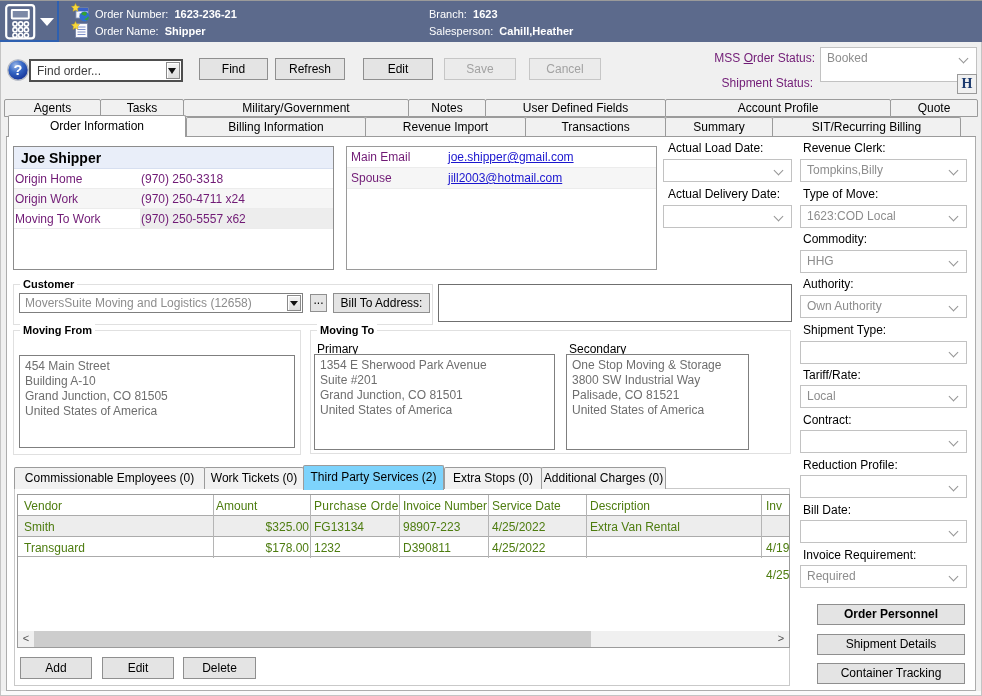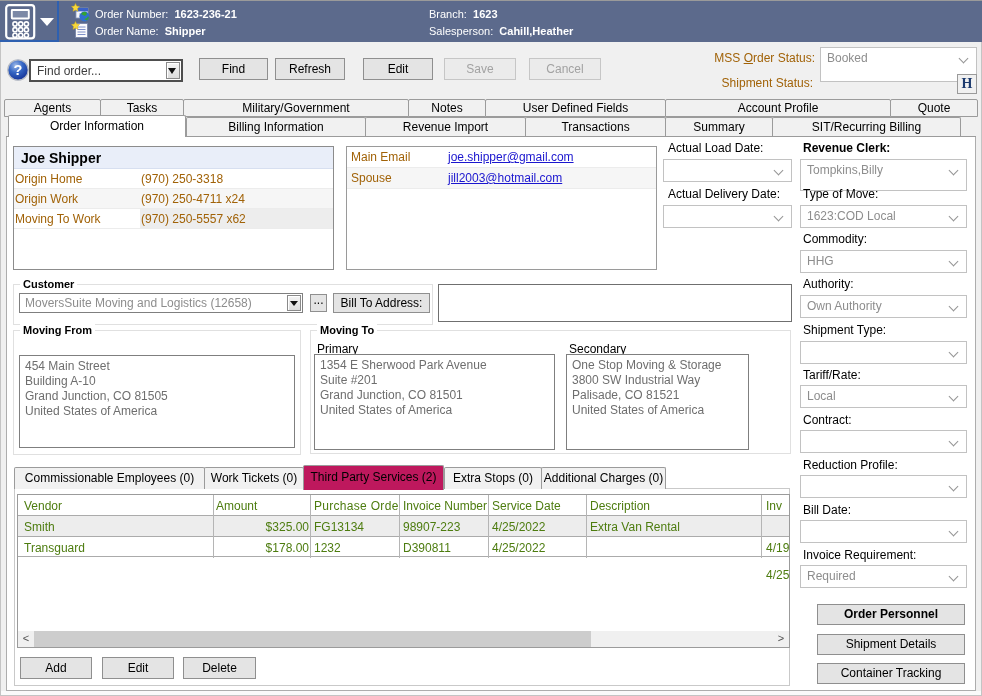--- a/index.html
+++ b/index.html
@@ -2,21 +2,21 @@
 <html><head>
 <meta charset="utf-8">
 <style>
   * { margin:0; padding:0; box-sizing:border-box; }
   html,body { width:982px; height:696px; overflow:hidden; }
   body { font-family:"Liberation Sans", sans-serif; background:#f0f0f0; }
   #w { position:relative; width:982px; height:696px; background:#f0f0f0; outline:1px solid #c4c4c4; outline-offset:-1px; }
   .abs { position:absolute; }
   .t11 { font-size:12px; color:#4d7c0f; white-space:nowrap; }
   .tb { font-size:11px; color:#fff; white-space:nowrap; }
-  .t12 { font-size:12px; color:#a16207; white-space:nowrap; }
+  .t12 { font-size:12px; color:#701a75; white-space:nowrap; }
   
   .dd { position:absolute; background:#fff; border:1px solid #c2c2c2; }
   .dd.fill { background:#fff; }
   .dd .val { position:absolute; left:6px; top:3px; font-size:12px; color:#8d8d8d; white-space:nowrap; }
   .dd::after { content:''; position:absolute; right:9px; top:7px; width:6px; height:6px;
     border-right:1px solid #959595; border-bottom:1px solid #959595; transform:rotate(45deg); }
   
   .btn { position:absolute; background:#e4e4e4; border:1px solid #8f8f8f; font-size:12px;
     color:#000; text-align:center; font-family:"Liberation Sans",sans-serif; }
   .btn.dis { background:#ebebeb; border-color:#c6c6c6; color:#a2a2a2; }
@@ -155,22 +155,22 @@
       <span class="t12" style="position:absolute;left:4px;top:3px;">Spouse</span>
       <span class="t12" style="position:absolute;left:101px;top:3px;color:#1b16cf;text-decoration:underline;">jill2003@hotmail.com</span>
     </div>
   </div>
 
   <div class="lbl" style="left:668px;top:141px;">Actual Load Date:</div>
   <div class="dd" style="left:663px;top:159px;width:129px;height:23px;"></div>
   <div class="lbl" style="left:668px;top:187px;">Actual Delivery Date:</div>
   <div class="dd" style="left:663px;top:205px;width:129px;height:23px;"></div>
 
-  <div class="lbl" style="left:803px;top:141px;font-weight:bold;">Revenue Clerk:</div>
-  <div class="dd fill" style="left:800px;top:159px;width:167px;height:32px;">
+  <div class="lbl" style="left:803px;top:141px;">Revenue Clerk:</div>
+  <div class="dd fill" style="left:800px;top:159px;width:167px;height:23px;">
       <span class="val">Tompkins,Billy</span>
     </div>
   <div class="lbl" style="left:803px;top:187px;">Type of Move:</div>
   <div class="dd fill" style="left:800px;top:205px;width:167px;height:23px;">
       <span class="val">1623:COD Local</span>
     </div>
   <div class="lbl" style="left:803px;top:232px;">Commodity:</div>
   <div class="dd fill" style="left:800px;top:250px;width:167px;height:23px;">
       <span class="val">HHG</span>
     </div>
@@ -220,21 +220,21 @@
   <div class="lbl" style="left:317px;top:342px;">Primary</div>
   <div class="ta" style="left:314px;top:354px;width:241px;height:96px;">1354 E Sherwood Park Avenue<br>Suite #201<br>Grand Junction, CO 81501<br>United States of America</div>
   <div class="lbl" style="left:569px;top:342px;">Secondary</div>
   <div class="ta" style="left:566px;top:354px;width:183px;height:96px;">One Stop Moving &amp; Storage<br>3800 SW Industrial Way<br>Palisade, CO 81521<br>United States of America</div>
 
   <div class="abs" style="left:14px;top:488px;width:776px;height:198px;background:#fff;border:1px solid #c9c9c9;"></div>
   <div class="tab" style="left:14px;top:467px;width:191px;height:22px;line-height:20px;">Commissionable Employees (0)</div>
   <div class="tab" style="left:204px;top:467px;width:100px;height:22px;line-height:20px;">Work Tickets (0)</div>
   <div class="tab" style="left:444px;top:467px;width:98px;height:22px;line-height:20px;">Extra Stops (0)</div>
   <div class="tab" style="left:541px;top:467px;width:125px;height:22px;line-height:20px;">Additional Charges (0)</div>
-  <div class="tab" style="left:303px;top:465px;width:141px;height:25px;line-height:22px;background:#be185d;z-index:3;">Third Party Services (2)</div>
+  <div class="tab" style="left:303px;top:465px;width:141px;height:25px;line-height:22px;background:#7dd3fc;z-index:3;">Third Party Services (2)</div>
 
   <div class="abs" style="left:17px;top:494px;width:773px;height:154px;background:#fff;border:1px solid #9b9b9b;">
 
     <div style="position:absolute;left:0;top:0;width:100%;height:21px;border-bottom:1px solid #ababab;">
       <span class="t11" style="position:absolute;left:6px;top:4px;">Vendor</span>
       <span class="t11" style="position:absolute;left:198px;top:4px;">Amount</span>
       <span class="t11" style="position:absolute;left:296px;top:4px;width:85px;overflow:hidden;letter-spacing:0.3px;">Purchase Order</span>
       <span class="t11" style="position:absolute;left:385px;top:4px;width:85px;overflow:hidden;">Invoice Number</span>
       <span class="t11" style="position:absolute;left:474px;top:4px;">Service Date</span>
       <span class="t11" style="position:absolute;left:572px;top:4px;">Description</span>

